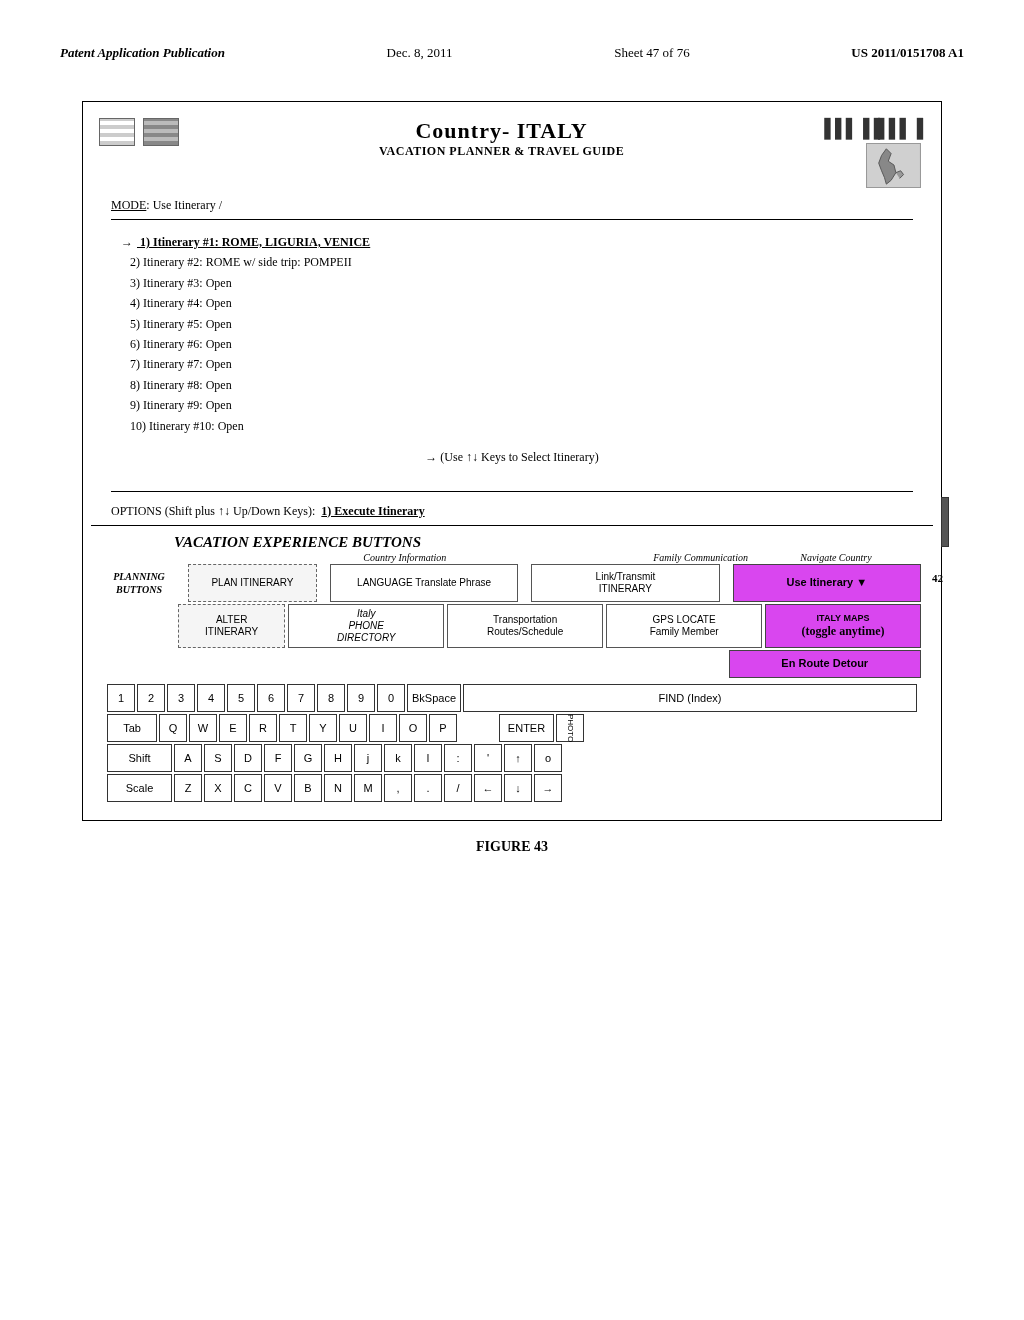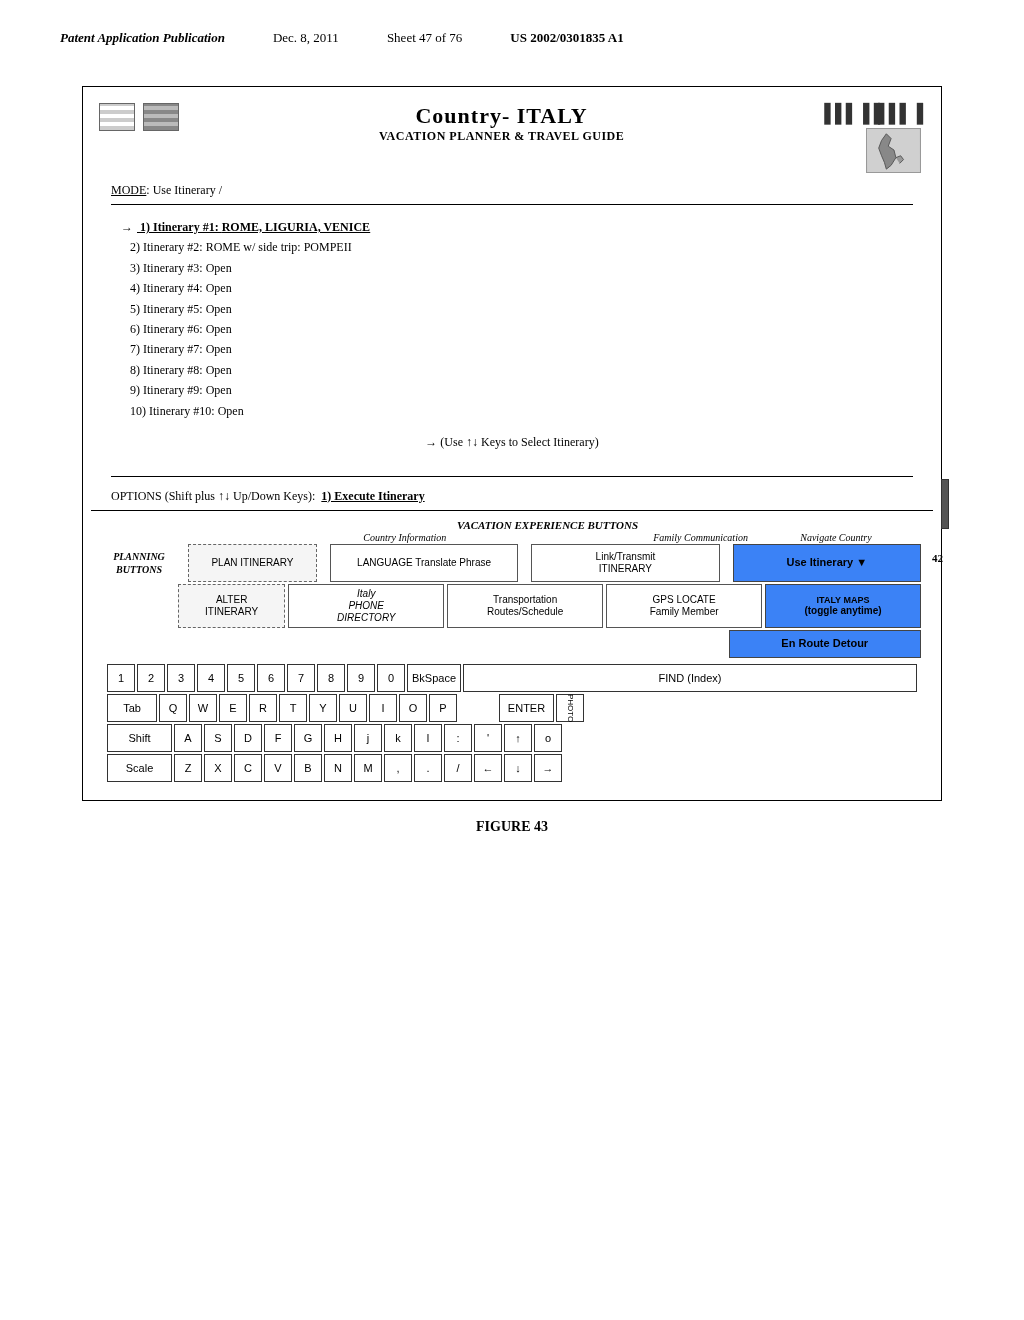--- a/index.html
+++ b/index.html
@@ -7,23 +7,23 @@
       background: #fff;
       font-family: 'Times New Roman', Times, serif;
       width: 1024px;
       min-height: 1320px;
       position: relative;
     }
 
     
     .page-header {
       display: flex;
-      justify-content: flex-start;
+      justify-content: space-between;
       align-items: baseline;
-      padding: 30px 60px 10px 60px;
+      padding: 45px 60px 10px 60px;
       font-size: 13px;
       gap: 48px;
     }
     .page-header .left { font-weight: bold; font-style: italic; }
     .page-header .center { font-weight: normal; }
     .page-header .right { font-weight: bold; }
 
     
     .main-content {
       display: flex;
@@ -186,21 +186,21 @@
       line-height: 1.2;
     }
     .ui-btn.dashed {
       border: 1.5px dashed #666;
       background: #f5f5f5;
     }
     .ui-btn.italic-text {
       font-style: italic;
     }
     .ui-btn.nav-btn {
-      background: #3b82f6;
+      background: #d946ef;
       border: 1.5px solid #444;
       font-weight: bold;
       font-size: 11px;
     }
 
     
     .keyboard-section {
       padding: 4px 8px;
     }
     .kb-row {
@@ -233,21 +233,21 @@
       padding: 18px 0 10px 0;
     }
   </style>
 </head>
 <body>
 
 <div class="page-header">
   <span class="left">Patent Application Publication</span>
   <span class="center">Dec. 8, 2011</span>
   <span>Sheet 47 of 76</span>
-  <span class="right">US 2002/0301835 A1</span>
+  <span class="right">US 2011/0151708 A1</span>
 </div>
 
 <div class="main-content">
   <div class="figure-box">
 
     
     <div class="figure-top">
       <div class="figure-top-left">
         <div class="flag-placeholder"></div>
         <div class="flag-placeholder2"></div>
@@ -322,21 +322,21 @@
     
     <div class="options-line">
       <span>OPTIONS (Shift plus ↑↓ Up/Down Keys):</span>&nbsp;
       <span class="underline-bold">1) Execute Itinerary</span>
     </div>
 
     
     <div class="buttons-section">
 
       <div style="display:flex; font-size:10px; font-style:italic; padding: 2px 4px 1px 75px; gap:0;">
-        <div style="flex:1; text-align:center; font-weight:bold; font-style:italic; font-size:11px;">VACATION EXPERIENCE BUTTONS</div>
+        <div style="flex:1; font-weight:bold; font-style:italic; font-size:15px;">VACATION EXPERIENCE BUTTONS</div>
       </div>
 
       <div style="display:flex; padding: 0 4px 1px 4px;">
         <div style="width:72px;"></div>
         <div style="flex:1; display:flex; gap:3px;">
           <div style="flex:1;"></div>
           <div style="flex:2; text-align:center; font-size:10px; font-style:italic;">Country Information</div>
           <div style="flex:2; text-align:right; font-size:10px; font-style:italic;">Family Communication</div>
           <div style="flex:1.5; text-align:center; font-size:10px; font-style:italic;">Navigate Country</div>
         </div>
@@ -354,21 +354,21 @@
         </div>
         <div style="position:absolute; right:-18px; top:8px; font-size:11px; font-weight:bold;">42</div>
       </div>
 
       <div style="display:flex; gap:3px; padding:0 4px; align-items:stretch; margin-bottom:2px;">
         <div style="width:72px;"></div>
         <button class="ui-btn dashed" style="flex:1; min-height:32px;">ALTER<br>ITINERARY</button>
         <button class="ui-btn italic-text" style="flex:1.5; min-height:32px;"><em>Italy</em> PHONE<br>DIRECTORY</button>
         <button class="ui-btn" style="flex:1.5; min-height:32px;">Transportation<br>Routes/Schedule</button>
         <button class="ui-btn" style="flex:1.5; min-height:32px;">GPS LOCATE<br>Family Member</button>
-        <button class="ui-btn nav-btn" style="flex:1.5; min-height:32px; font-size:9px;">ITALY MAPS<br><span style="font-size:10px;">(toggle anytime)</span></button>
+        <button class="ui-btn nav-btn" style="flex:1.5; min-height:32px; font-size:9px;">ITALY MAPS<br><span style="font-size:12px;font-family:Liberation Serif, serif;">(toggle anytime)</span></button>
       </div>
 
       <div style="display:flex; gap:3px; padding:0 4px; align-items:stretch; margin-bottom:2px;">
         <div style="width:72px;"></div>
         <div style="flex:4.5; display:flex; gap:3px;">
         </div>
         <button class="ui-btn nav-btn" style="flex:1.5; min-height:28px;">En Route Detour</button>
       </div>
 
       <div class="keyboard-section">

